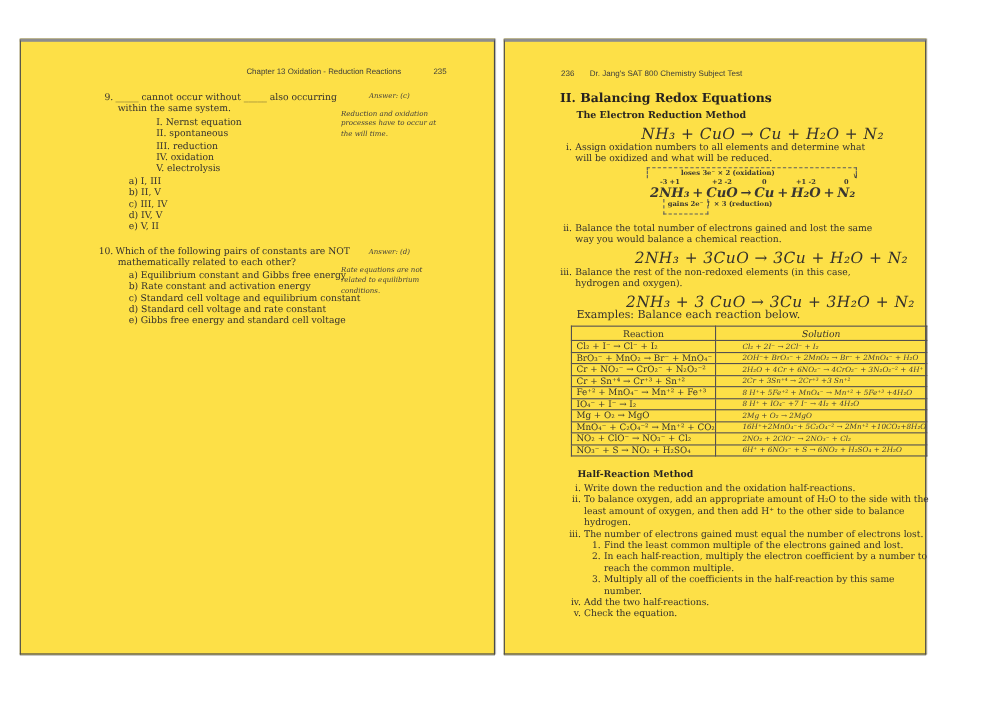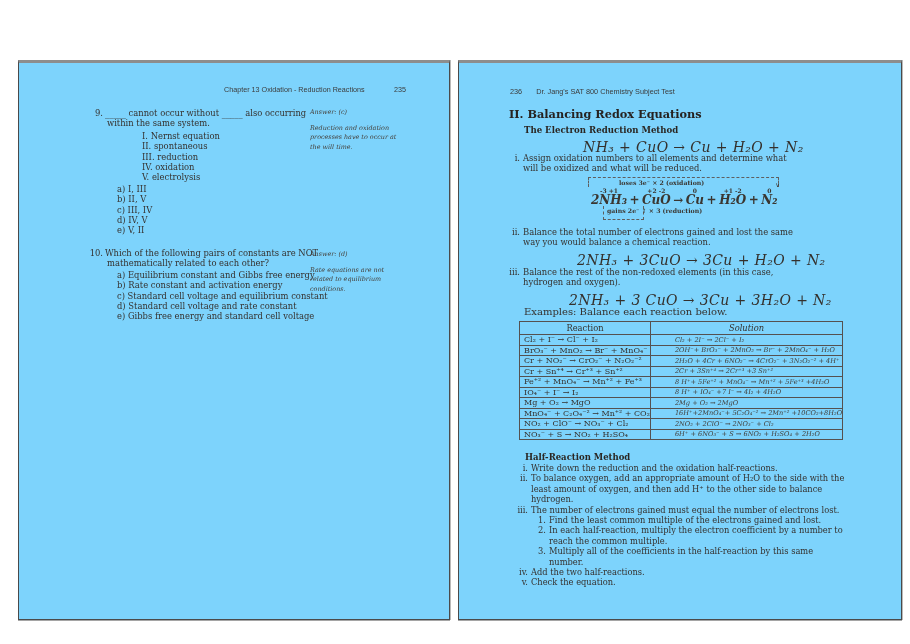--- a/index.html
+++ b/index.html
@@ -1,41 +1,41 @@
 <!DOCTYPE html>
 <html><head>
 <meta charset="utf-8">
 <style>
   * { margin:0; padding:0; box-sizing:border-box; }
   html,body { width:910px; height:644px; background:#ffffff; overflow:hidden; }
   body { font-family:"DejaVu Serif", serif; color:#35312e; position:relative; }
 
-  .page { position:absolute; top:60px; height:560px; background:#7dd3fc;
+  .page { position:absolute; top:35px; height:560px; background:#fde047;
           border:1px solid #4a4a4a; border-top:3px solid #8d8d8d;
           box-shadow:0 1px 0 #a5a5a5, 1px 0 0 #b9b9b9; }
   .page-left  { left:18px;  width:432px; }
-  .page-right { left:458px; width:444px;text-decoration:underline; }
+  .page-right { left:458px; width:384px;text-decoration:underline; }
 
   
   .pl-header { position:absolute; top:22px; left:205px; width:182px;
                display:flex; justify-content:space-between;
                font-family:"Liberation Sans", sans-serif; font-size:7.2px; color:#3b3b3b; }
   .q-main { position:absolute; font-size:8.4px; line-height:10.4px; white-space:nowrap; }
   .q9-main  { top:45px;  left:70px; }
   .q10-main { top:185px; left:70px; }
   .q-row1 { display:flex; }
   .q-num  { width:16px; text-align:right; padding-right:2px; }
   .q-line2 { margin-left:18px; }
   .roman-list { margin-left:53px; margin-top:2px; }
   .choices { margin-left:28px; margin-top:1px; }
   .answer-col { position:absolute; width:88px; font-style:italic; font-size:6.4px;
                 line-height:9.2px; color:#45403b; white-space:normal; }
   .q9-answer  { top:45px;  left:291px; }
   .q10-answer { top:187px; left:291px; }
-  .ans-label { margin-bottom:7px; }
+  .ans-label { margin-bottom:7px;text-align:center; }
 
   
   .pr-header { position:absolute; top:24px; left:51px; display:flex; gap:14px;
                font-family:"Liberation Sans", sans-serif; font-size:7.3px; color:#3b3b3b; }
   .r-section { position:absolute; top:44px; left:50px; font-size:11.3px; font-weight:bold; color:#262220; }
   .r-sub     { position:absolute; top:62px; left:65px; font-size:8.6px; font-weight:bold; color:#2a2622; }
   .r-eq   { position:absolute; font-style:italic; font-size:14px; letter-spacing:0.4px; white-space:nowrap; color:#34302c; }
   .r-eq0  { top:76px;  left:124px; }
   .r-eqii { top:189px; left:118px; }
   .r-eqiii{ top:229px; left:110px; }

